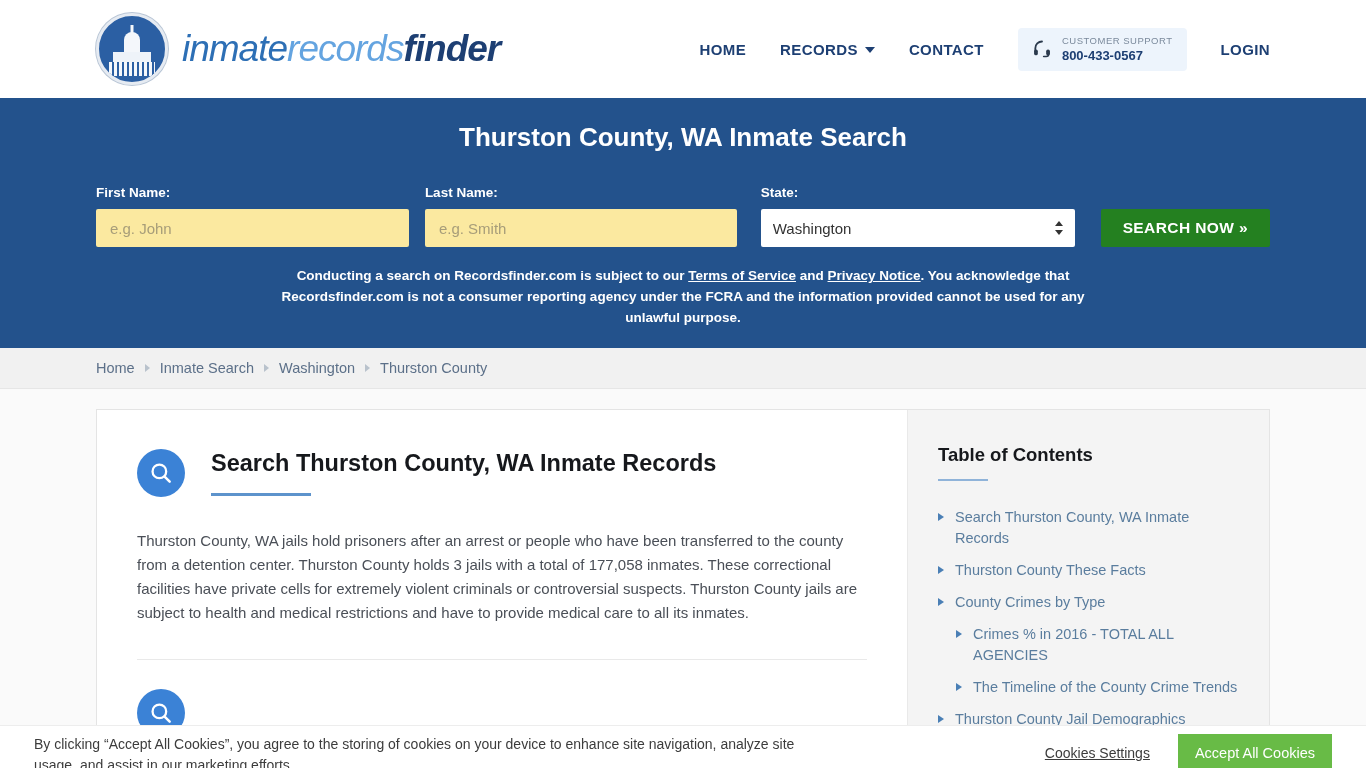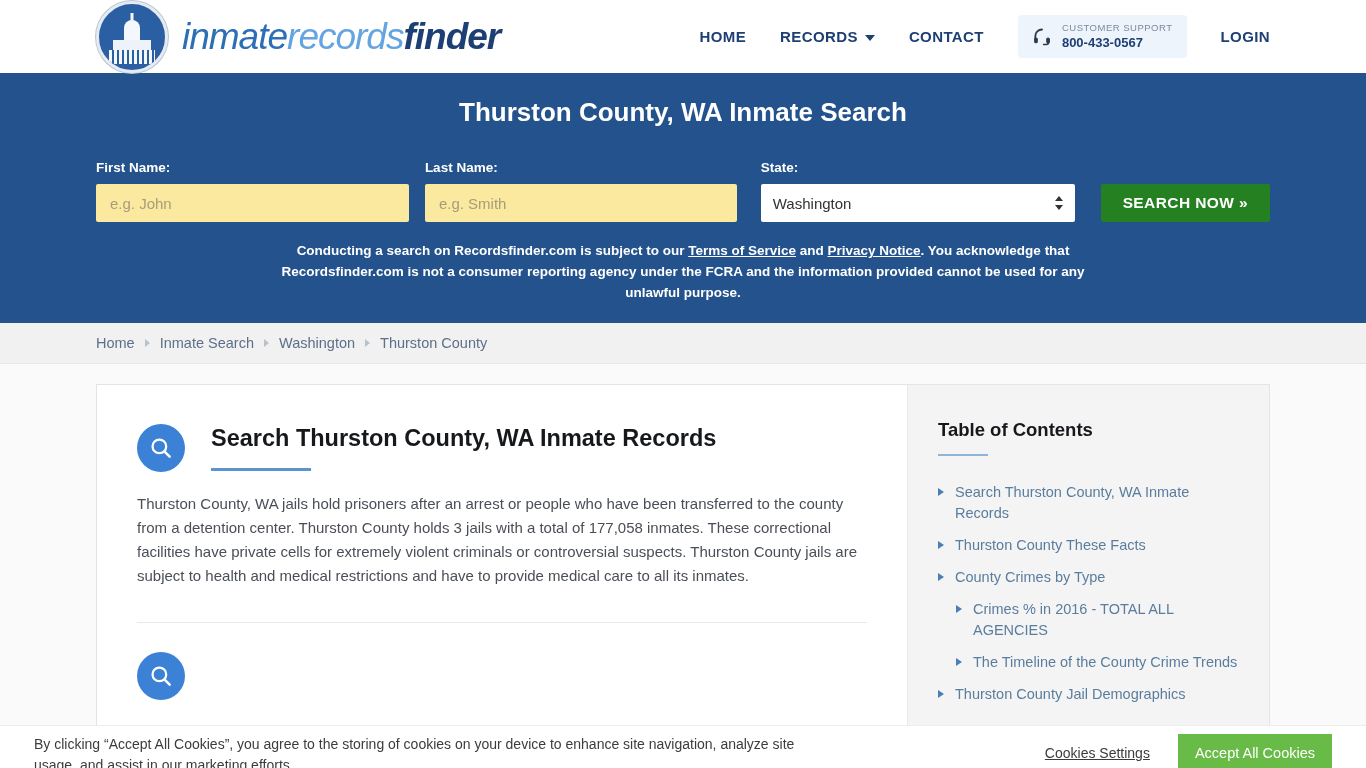--- a/index.html
+++ b/index.html
@@ -7,21 +7,21 @@
   body {
     width: 1366px; height: 768px;
     font-family: "Liberation Sans", sans-serif;
     background: #fafafa;
     overflow: hidden;
     position: relative;
   }
 
   
   .header {
-    height: 73px;
+    height: 98px;
     background: #ffffff;
     display: flex;
     align-items: center;
     padding: 0 96px 0 96px;
   }
   .logo-wrap { display: flex; align-items: center; gap: 14px; }
   .logo-seal {
     width: 72px; height: 72px; border-radius: 50%;
     background: #2b5fa3;
     border: 3px solid #e6ebf2;
@@ -165,21 +165,21 @@
     margin-top: 3px;
   }
   .sec-title-wrap { padding-top: 4px; }
   .sec-title {
     font-size: 23.5px; font-weight: 700; color: #16181c; margin: 0;
   }
   .accent-bar {
     width: 100px; height: 3px; background: #5d93cc; margin-top: 16px;
   }
   .body-text {
-    margin: 20px 0 0 0; color: #4a4f57;
+    margin: 32px 0 0 0; color: #4a4f57;
     font-size: 15px; line-height: 24px;
   }
   .divider { height: 1px; background: #e9e9e9; margin-top: 34px; }
   .next-sec { padding: 26px 0 0 0; }
 
   
   .sidebar {
     flex: 1; background: #f4f4f4; padding: 34px 30px 0 30px;
   }
   .toc-title { font-size: 18.5px; font-weight: 700; color: #16181c; margin: 0; }

